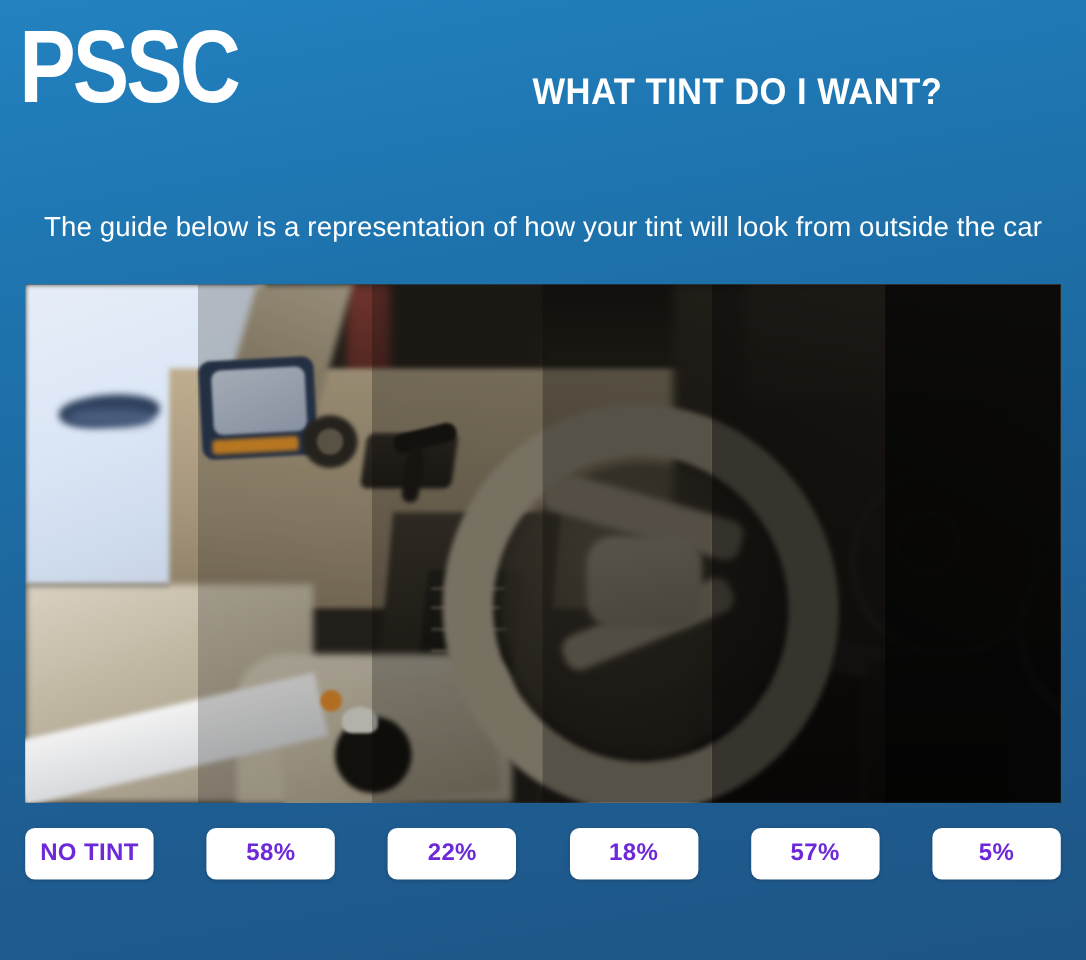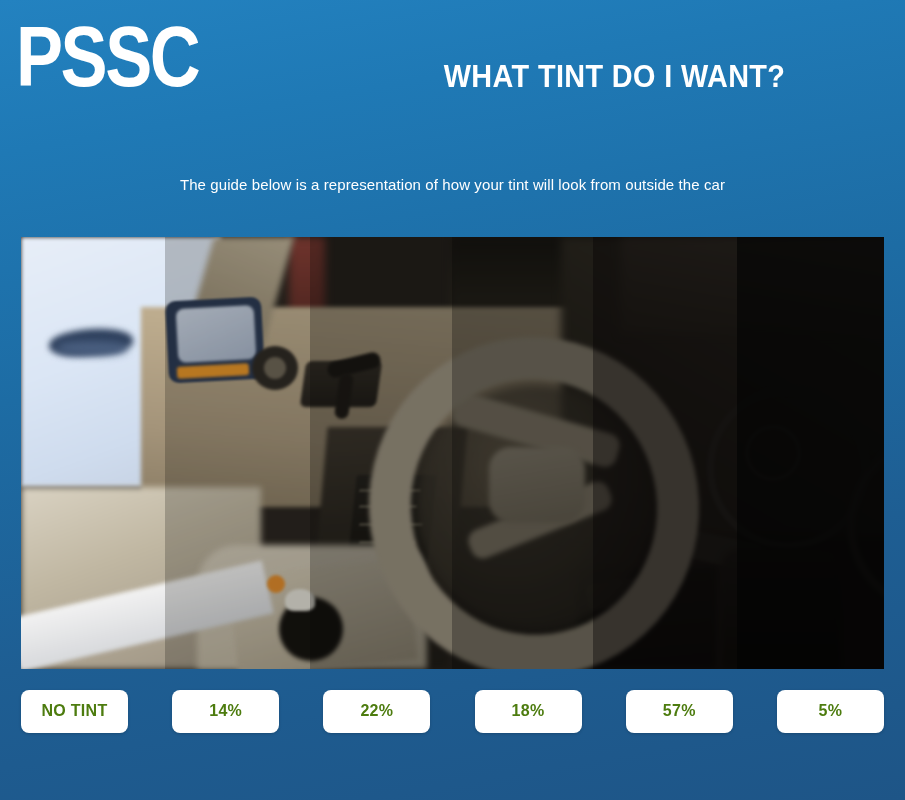--- a/index.html
+++ b/index.html
@@ -26,21 +26,21 @@
     font-weight:bold; font-size:31px; line-height:34px;
     color:#ffffff; letter-spacing:0.4px;
     transform: scaleX(0.93); transform-origin: right top;
     white-space:nowrap;
   }
 
   
   .subtitle {
     position:absolute; left:0; top:176px; width:905px;
     text-align:center; color:#ffffff;
-    font-size:15px; font-weight:400; letter-spacing:0.1px;
+    font-size:23px; font-weight:400; letter-spacing:0.1px;
     white-space:nowrap;
   }
 
   
   .photo-frame {
     position:absolute; left:21px; top:237px; width:863px; height:432px;
     overflow:hidden; background:#2a2520;
   }
   .photo { position:absolute; inset:0; }
 
@@ -235,22 +235,22 @@
   .tint-layer { position:absolute; inset:0; display:flex; }
   .tint-panel { height:100%; }
 
   
   .button-row {
     position:absolute; left:21px; top:689px; width:863px; height:44px;
     display:flex; justify-content:space-between; align-items:center;
   }
   .tint-button {
     width:107px; height:43px; background:#ffffff; border:none;
-    border-radius:8px; color:#4d7c0f; font-weight:bold;
-    font-size:16px; letter-spacing:0.3px;
+    border-radius:8px; color:#6d28d9; font-weight:bold;
+    font-size:20px; letter-spacing:0.3px;
     font-family:"Liberation Sans", sans-serif; cursor:pointer;
     display:flex; align-items:center; justify-content:center;
     box-shadow:0 1px 3px rgba(0,0,0,.18);
   }
 </style>
 </head>
 <body>
 
 <div class="header">
   <div class="logo">PSSC</div>
@@ -311,18 +311,18 @@
     <div class="tint-panel" style="width: 145px; background: rgba(10, 8, 6, 0.22);"></div>
     <div class="tint-panel" style="width: 142px; background: rgba(8, 6, 5, 0.42);"></div>
     <div class="tint-panel" style="width: 141px; background: rgba(6, 5, 4, 0.58);"></div>
     <div class="tint-panel" style="width: 144px; background: rgba(4, 3, 3, 0.74);"></div>
     <div class="tint-panel" style="width: 147px; background: rgba(2, 2, 2, 0.9);"></div>
   </div>
 </div>
 
 <div class="button-row">
   <button class="tint-button">NO TINT</button>
-  <button class="tint-button">14%</button>
+  <button class="tint-button">58%</button>
   <button class="tint-button">22%</button>
   <button class="tint-button">18%</button>
   <button class="tint-button">57%</button>
   <button class="tint-button">5%</button>
 </div>
 
 </body></html>

